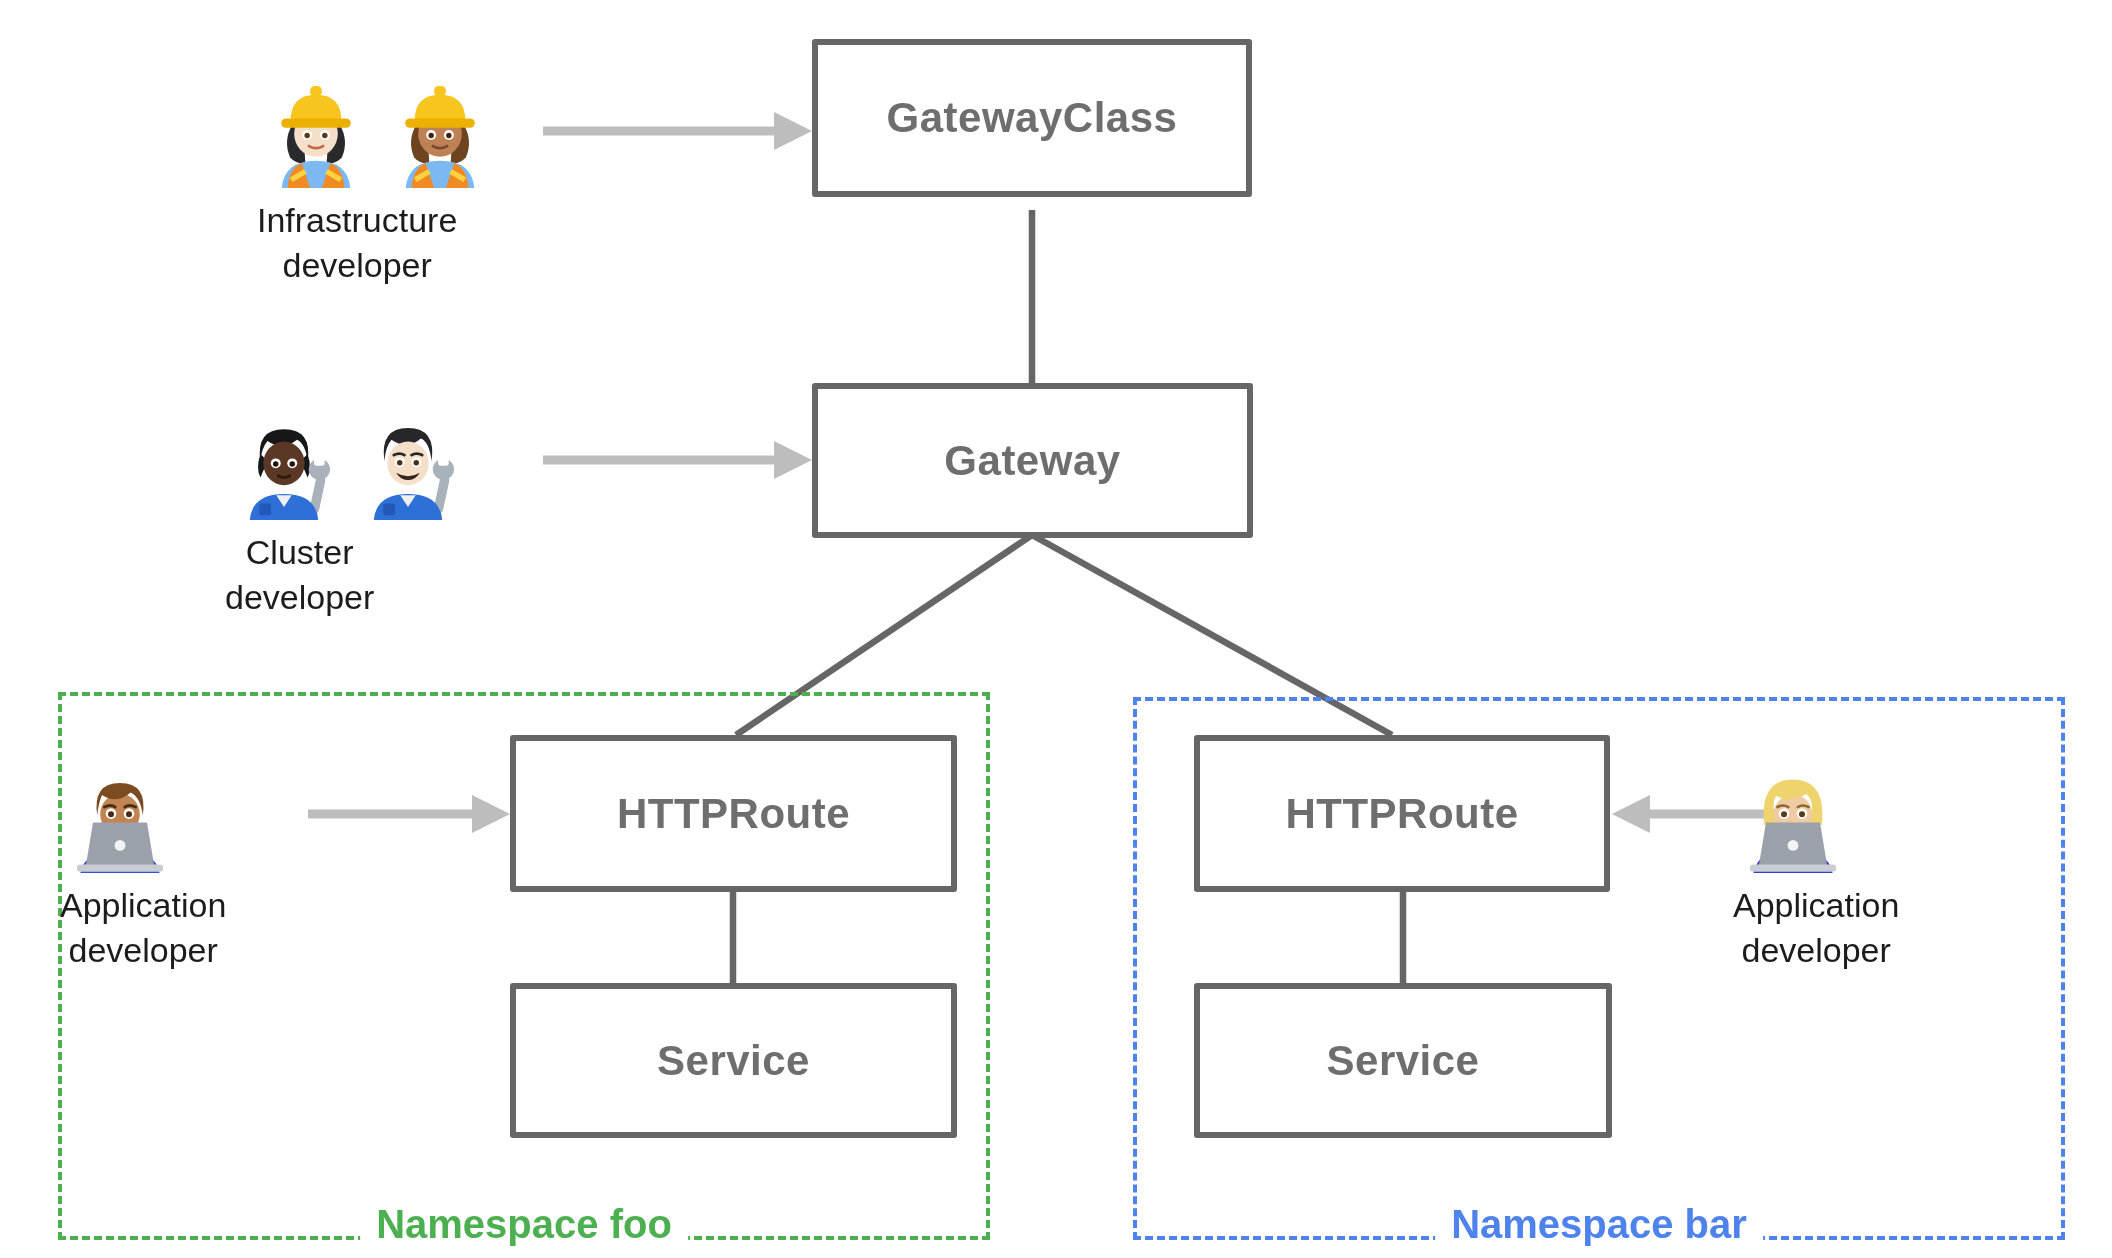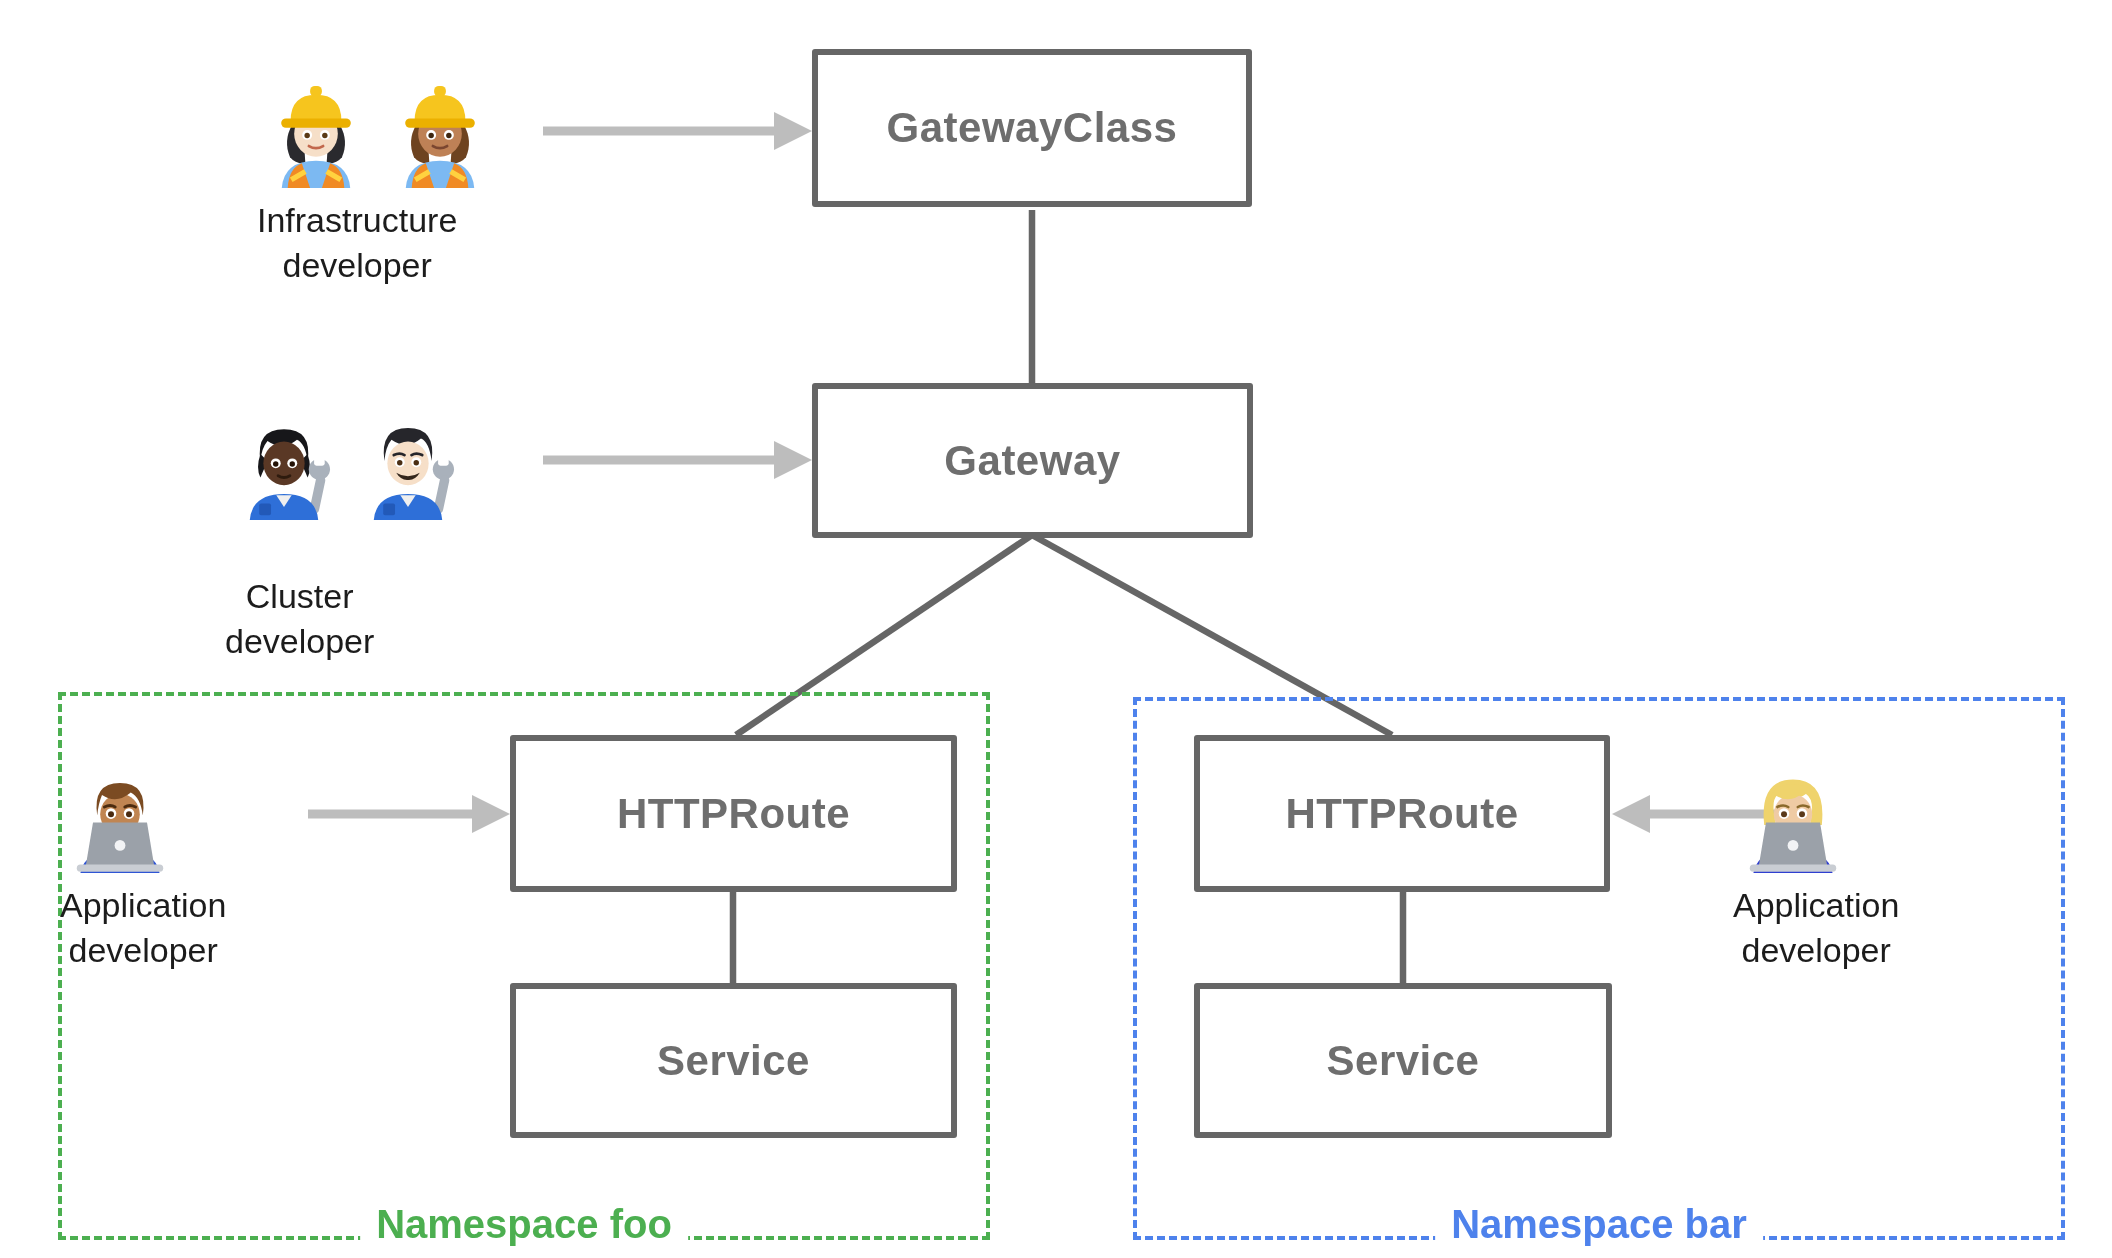--- a/index.html
+++ b/index.html
@@ -15,41 +15,41 @@
   .wire{stroke:var(--wire); stroke-width:6.5; fill:none;}
   .arrow-line{stroke:var(--arrow); stroke-width:9; fill:none;}
   .arrow-head{fill:var(--arrow); stroke:none;}
 
   .node{
     position:absolute; box-sizing:border-box; background:#ffffff;
     border:6px solid var(--box-border); border-radius:3px;
     display:flex; align-items:center; justify-content:center;
     font-weight:bold; font-size:42px; color:var(--box-text); letter-spacing:0.5px;
   }
-  .node-gatewayclass{left:812px; top:49px;  width:440px; height:158px;}
+  .node-gatewayclass{left:812px; top:39px;  width:440px; height:158px;}
   .node-gateway    {left:812px; top:383px; width:441px; height:155px;}
   .node-httproute-foo{left:510px;  top:735px; width:447px; height:157px;}
   .node-service-foo  {left:510px;  top:983px; width:447px; height:155px;}
   .node-httproute-bar{left:1194px; top:735px; width:416px; height:157px;}
   .node-service-bar  {left:1194px; top:983px; width:418px; height:155px;}
 
   .nsbox{position:absolute; box-sizing:border-box; border:4px dashed; background:transparent;}
   .nsbox-foo{left:58px;  top:692px; width:932px; height:548px; border-color:var(--ns-foo);}
   .nsbox-bar{left:1133px; top:697px; width:932px; height:543px; border-color:var(--ns-bar);}
   .ns-label{
     position:absolute; bottom:-12px; left:50%; transform:translateX(-50%);
     background:#ffffff; padding:0 16px; white-space:nowrap;
     font-weight:bold; font-size:40px; line-height:48px;text-align:right;
   }
   .nsbox-foo .ns-label{color:var(--ns-foo);}
   .nsbox-bar .ns-label{color:var(--ns-bar);}
 
   .persona{position:absolute; width:320px; display:flex; flex-direction:column; align-items:flex-start;}
   .persona-infra  {left:257px;  top:70px;}
-  .persona-cluster{left:225px;  top:402px;gap:44px;}
+  .persona-cluster{left:225px;  top:402px;}
   .persona-dev-foo{left:60px;   top:753px;}
   .persona-dev-bar{left:1733px; top:753px;}
   .persona .icons{display:flex; gap:6px; align-items:flex-end;}
   .persona .icon svg{display:block;}
   .persona .plabel{
     margin-top:10px; text-align:center; color:var(--persona-text);
     font-size:34px; line-height:45px; font-weight:normal;
   }
   .persona .plabel span{display:block;}
 </style>

